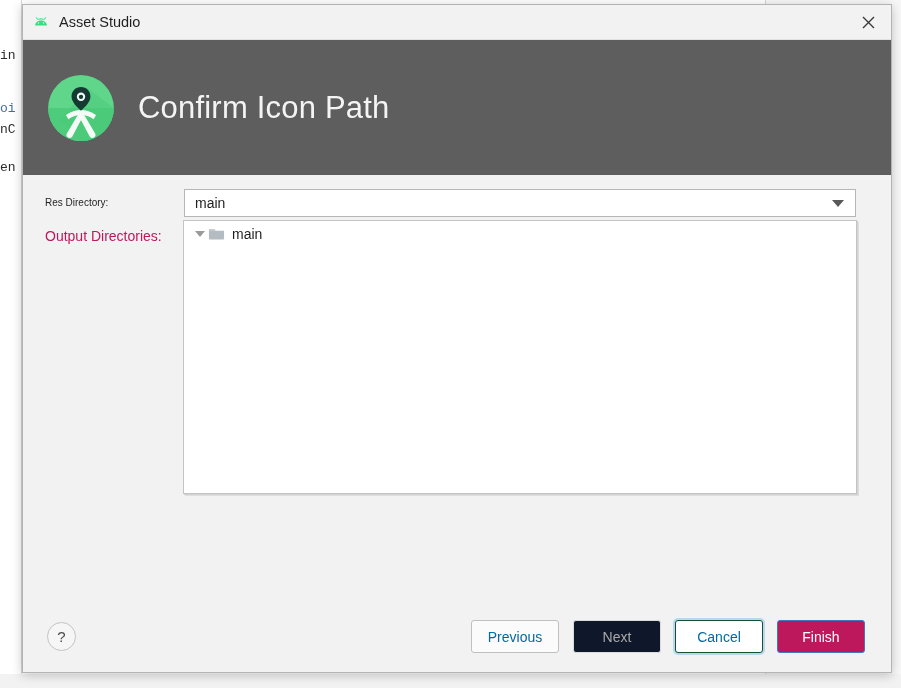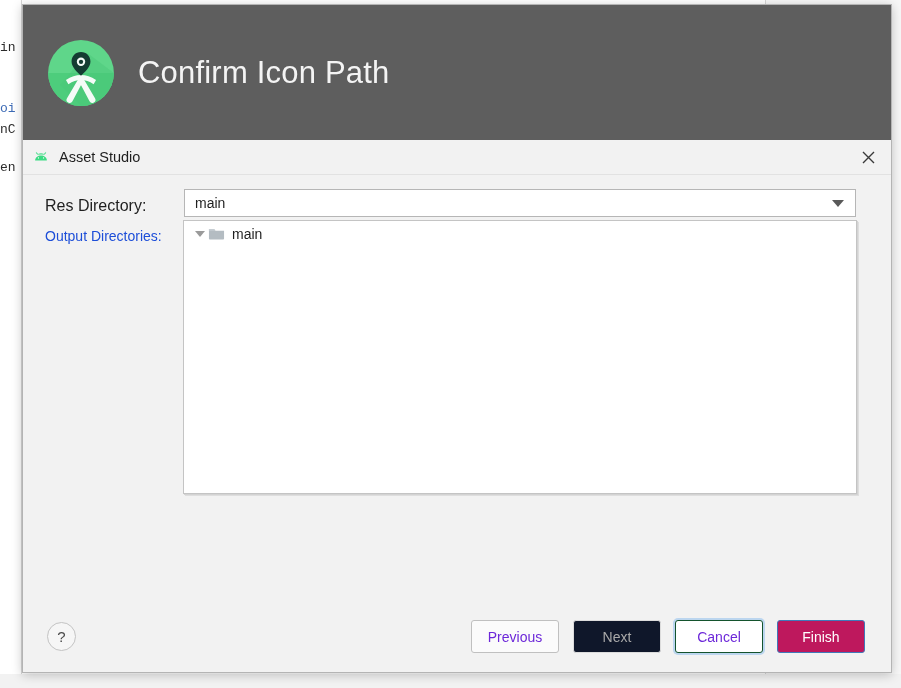--- a/index.html
+++ b/index.html
@@ -133,21 +133,21 @@
   #dialog-body {
     position: relative;
     height: 437px;
     background: #f2f2f2;
   }
 
   #field-res-directory-label {
     position: absolute;
     left: 22px;
     top: 22px;
-    font-size: 16px;
+    font-size: 10px;
     color: #1f1f1f;
   }
   #res-directory-combo {
     position: absolute;
     left: 161px;
     top: 14px;
     width: 672px;
     height: 28px;
     background: #ffffff;
     border: 1px solid #b6b6b6;
@@ -168,21 +168,21 @@
     border-left: 6px solid transparent;
     border-right: 6px solid transparent;
     border-top: 7px solid #595959;
   }
 
   #field-output-directories-label {
     position: absolute;
     left: 22px;
     top: 53px;
     font-size: 14px;
-    color: #1d4ed8;
+    color: #be185d;
   }
 
   #output-directories-tree {
     position: absolute;
     left: 160px;
     top: 45px;
     width: 674px;
     height: 274px;
     background: #ffffff;
     border: 1px solid #c4c4c4;
@@ -262,21 +262,21 @@
     font-size: 14px;
     font-family: "Liberation Sans", sans-serif;
     border-radius: 3px;
     display: flex;
     align-items: center;
     justify-content: center;
     box-sizing: border-box;
     cursor: pointer;
     background: #fbfbfb;
     border: 1px solid #c0c0c0;
-    color: #6d28d9;
+    color: #0369a1;
   }
   .dialog-button.disabled {
     color: #a9a9a9;
     background: #0f172a;
     border: 1px solid #dcdcdc;
     cursor: default;
   }
   .dialog-button.focused {
     border: 1px solid #14532d;
     box-shadow: 0 0 0 2px #bcd6ef;
@@ -286,65 +286,65 @@
     background: #be185d;
     border: 1px solid #4079ba;
     color: #ffffff;
   }
 </style>
 </head>
 <body>
 
 <div id="app-background">
   <div id="editor-gutter-strip">
-    <div class="bg-code-line" style="top:40px">in</div>
+    <div class="bg-code-line" style="top:48px">in</div>
     <div class="bg-code-line" style="top:101px;color:#3c6ab5">oi</div>
     <div class="bg-code-line" style="top:122px">nC</div>
     <div class="bg-code-line" style="top:160px">en</div>
   </div>
   <div id="bg-editor-divider"></div>
   <div id="bg-right-divider"></div>
   <div id="bg-right-panel"></div>
   <div id="bg-bottom-band"></div>
 </div>
 
 <div id="dialog-window">
-
-  <div id="dialog-header">
-    <svg id="header-logo" viewBox="0 0 100 100">
-      <circle cx="50" cy="50" r="47" fill="#5fd68a"></circle>
-      <path d="M3 50 a47 47 0 0 0 94 0 z" fill="#4dcd7c"></path>
-      <path d="M97 50 a47 47 0 0 1 -47 47 L20 67 L44 39 L60 22 z" fill="#49c878" opacity="0.45"></path>
-
-      <path d="M50 52 L30 86 a4.5 4.5 0 0 0 7.8 4.5 L55 58 z" fill="#f4fbf7"></path>
-      <path d="M50 52 L70 86 a4.5 4.5 0 0 1 -7.8 4.5 L45 58 z" fill="#f4fbf7"></path>
-      <path d="M32 66 q18 -12 36 0 l3.5 -6 q-21.5 -14 -43 0 z" fill="#f4fbf7"></path>
-
-      <path d="M50 20 c-8 0 -13.5 6 -13.5 13.5 c0 8.5 9 16 13.5 20.5 c4.5 -4.5 13.5 -12 13.5 -20.5 C63.5 26 58 20 50 20 z" fill="#143b32"></path>
-      <circle cx="50" cy="34" r="6" fill="#f4fbf7"></circle>
-      <circle cx="50" cy="34" r="3.1" fill="#143b32"></circle>
-    </svg>
-    <div id="header-title">Confirm Icon Path</div>
-  </div>
 
   <div id="dialog-titlebar">
     <svg id="titlebar-app-icon" viewBox="0 0 24 24">
       <path fill="#3ddc84" d="M4.2 16.5c0-3.6 3.5-6.4 7.8-6.4s7.8 2.8 7.8 6.4H4.2z"></path>
       <path fill="#3ddc84" d="M7.0 8.6l-1.3-2.1a.4.4 0 0 1 .7-.4l1.35 2.2a9.6 9.6 0 0 1 8.5 0l1.35-2.2a.4.4 0 0 1 .7.4l-1.3 2.1" stroke="#3ddc84" stroke-width="0.5"></path>
       <circle cx="8.6" cy="13.3" r="0.85" fill="#ffffff"></circle>
       <circle cx="15.4" cy="13.3" r="0.85" fill="#ffffff"></circle>
     </svg>
     <div id="dialog-title-text">Asset Studio</div>
     <div id="dialog-close-button">
       <svg width="15" height="15" viewBox="0 0 15 15">
         <path d="M2 2 L13 13 M13 2 L2 13" stroke="#3a3a3a" stroke-width="1.4" fill="none"></path>
       </svg>
     </div>
   </div>
 
+  <div id="dialog-header">
+    <svg id="header-logo" viewBox="0 0 100 100">
+      <circle cx="50" cy="50" r="47" fill="#5fd68a"></circle>
+      <path d="M3 50 a47 47 0 0 0 94 0 z" fill="#4dcd7c"></path>
+      <path d="M97 50 a47 47 0 0 1 -47 47 L20 67 L44 39 L60 22 z" fill="#49c878" opacity="0.45"></path>
+
+      <path d="M50 52 L30 86 a4.5 4.5 0 0 0 7.8 4.5 L55 58 z" fill="#f4fbf7"></path>
+      <path d="M50 52 L70 86 a4.5 4.5 0 0 1 -7.8 4.5 L45 58 z" fill="#f4fbf7"></path>
+      <path d="M32 66 q18 -12 36 0 l3.5 -6 q-21.5 -14 -43 0 z" fill="#f4fbf7"></path>
+
+      <path d="M50 20 c-8 0 -13.5 6 -13.5 13.5 c0 8.5 9 16 13.5 20.5 c4.5 -4.5 13.5 -12 13.5 -20.5 C63.5 26 58 20 50 20 z" fill="#143b32"></path>
+      <circle cx="50" cy="34" r="6" fill="#f4fbf7"></circle>
+      <circle cx="50" cy="34" r="3.1" fill="#143b32"></circle>
+    </svg>
+    <div id="header-title">Confirm Icon Path</div>
+  </div>
+
   <div id="dialog-body">
 
     <div id="field-res-directory-label">Res Directory:</div>
 
     <div id="res-directory-combo">
       <div id="res-directory-value">main</div>
       <div id="res-directory-arrow"></div>
     </div>
 
     <div id="field-output-directories-label">Output Directories:</div>

